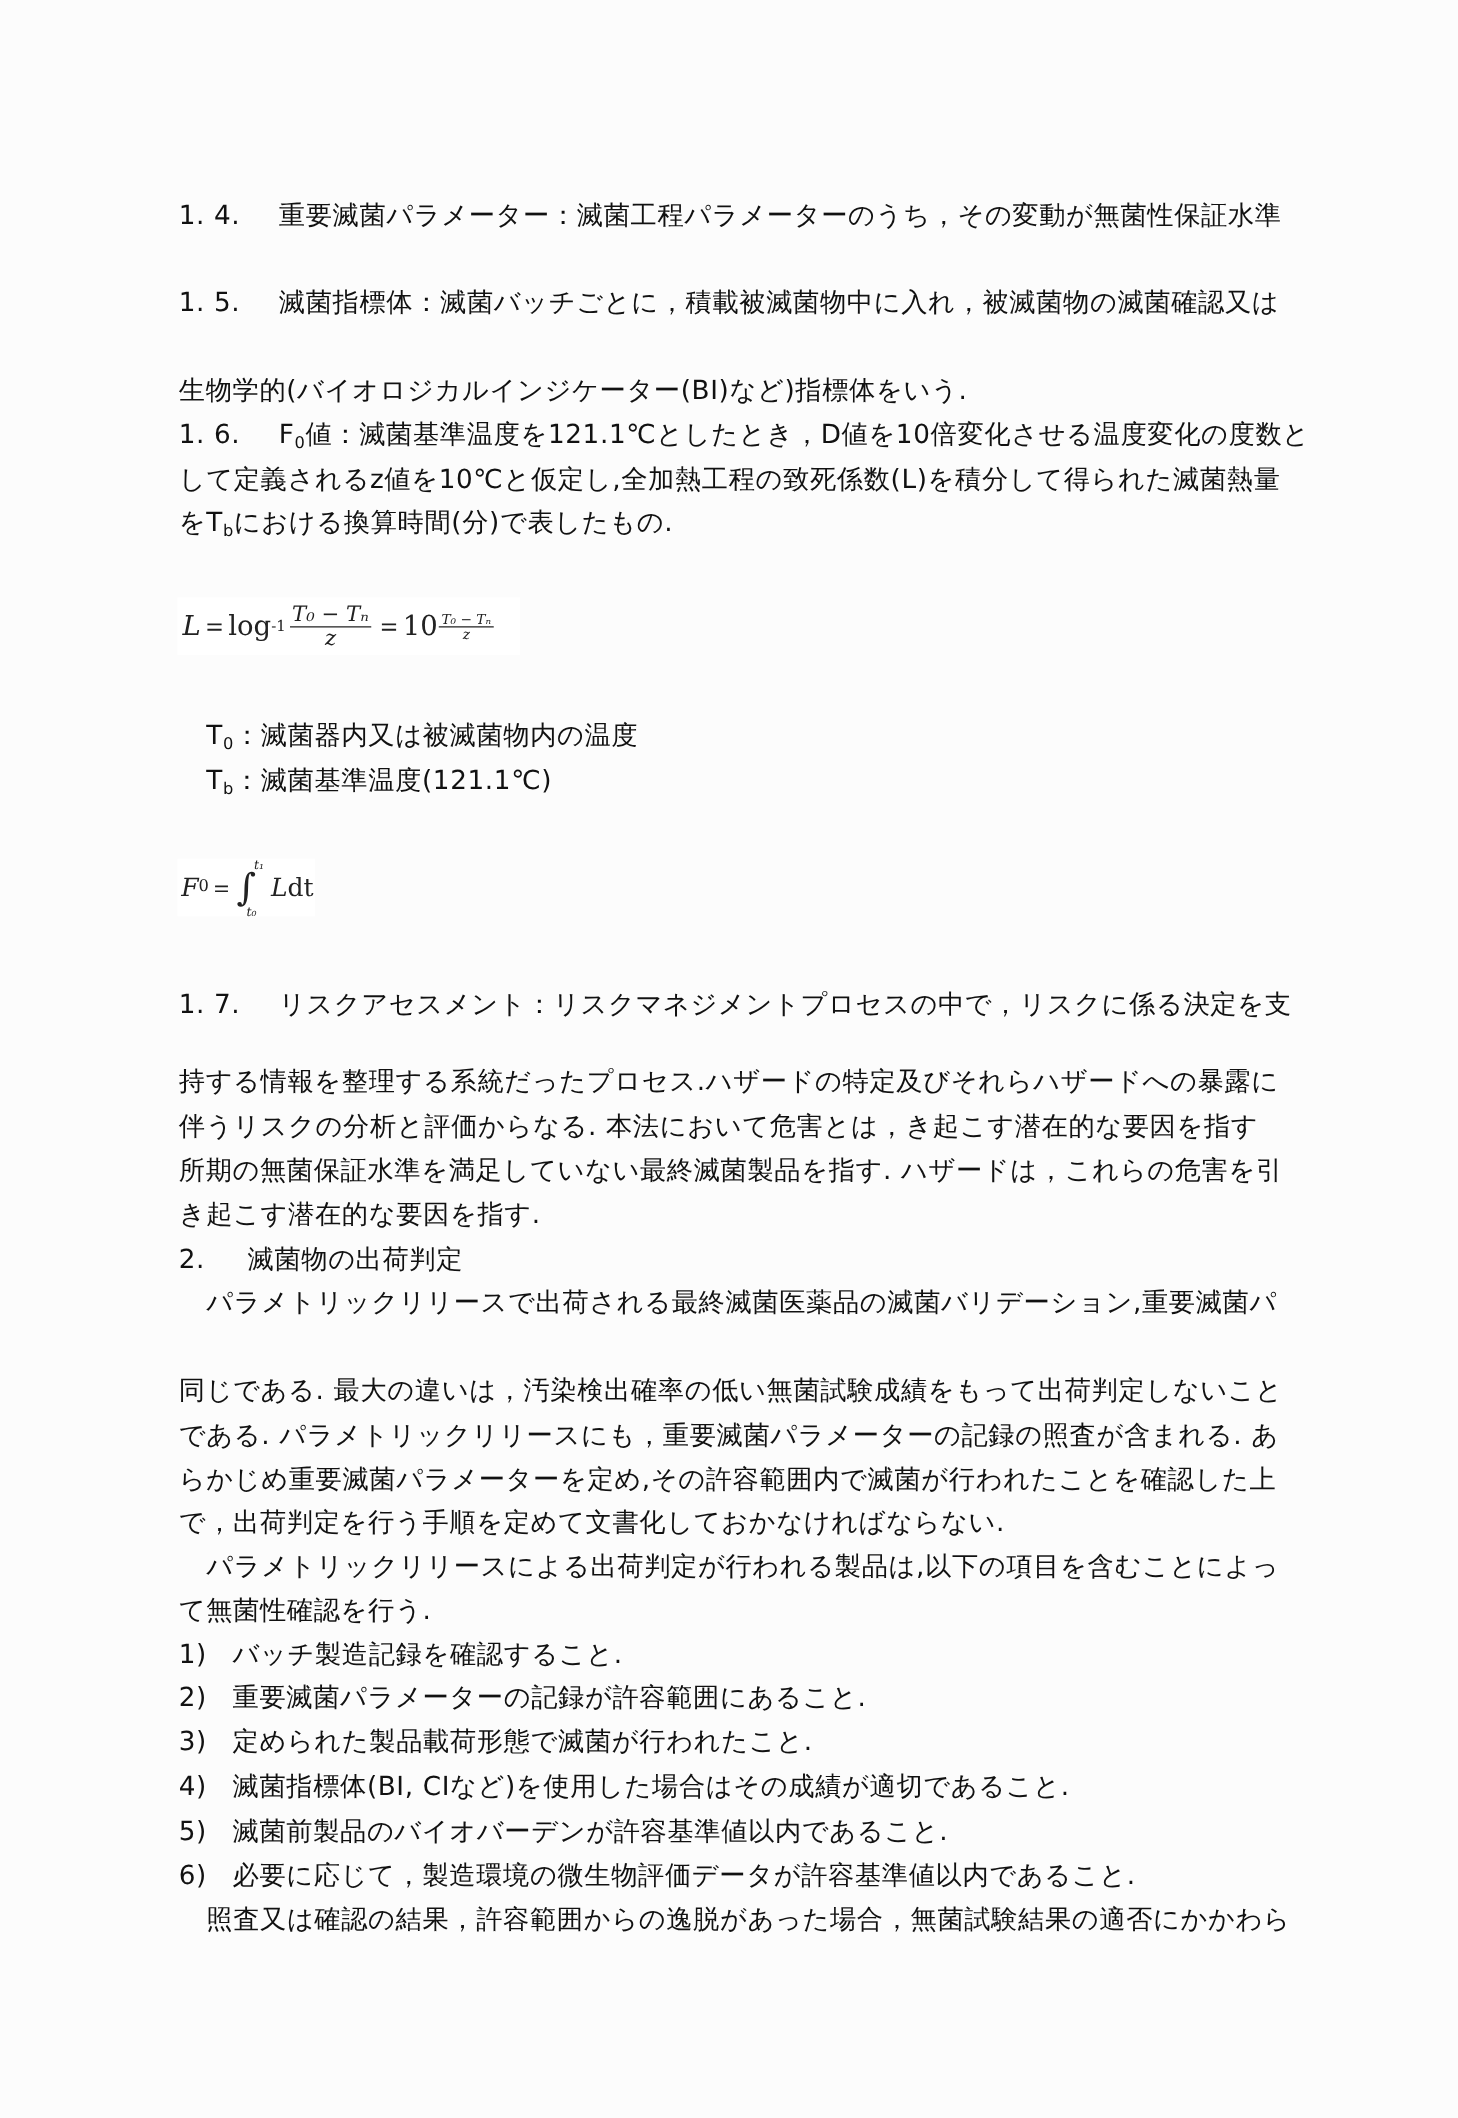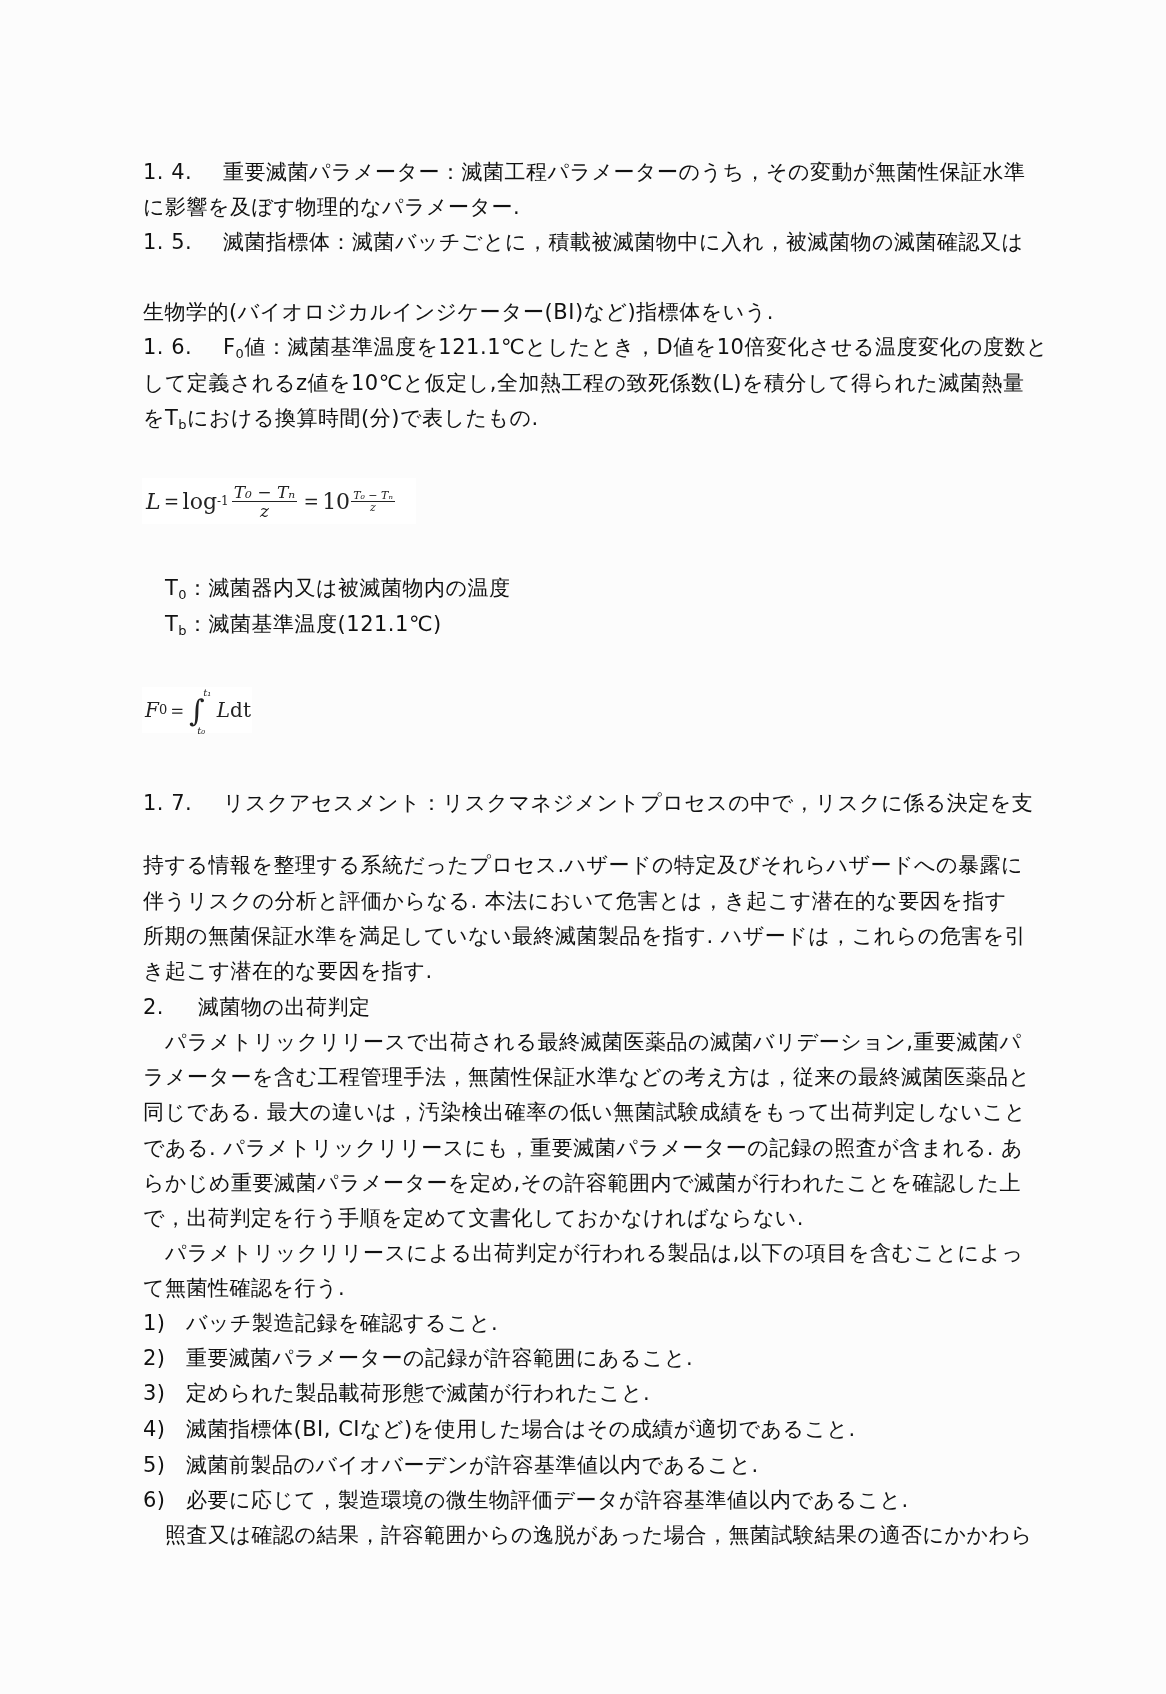--- a/index.html
+++ b/index.html
@@ -49,21 +49,20 @@
     .lim-lo { position: absolute; bottom: -8px; left: 8px; font-size: 10px; }
   </style>
 </head>
 <body>
 
 <div class="page">
 
   <div class="line" style="top:157px">
     <span class="num">1. 4.</span><span>重要滅菌パラメーター：滅菌工程パラメーターのうち，その変動が無菌性保証水準</span>
   </div>
-  <div class="line" style="top:192px">に影響を及ぼす物理的なパラメーター.</div>
 
   <div class="line" style="top:227px">
     <span class="num">1. 5.</span><span>滅菌指標体：滅菌バッチごとに，積載被滅菌物中に入れ，被滅菌物の滅菌確認又は</span>
   </div>
   <div class="line" style="top:297px">生物学的(バイオロジカルインジケーター(BI)など)指標体をいう.</div>
 
   <div class="line" style="top:332px">
     <span class="num">1. 6.</span><span>F</span><sub>0</sub><span>値：滅菌基準温度を121.1℃としたとき，D値を10倍変化させる温度変化の度数と</span>
   </div>
   <div class="line" style="top:368px">して定義されるz値を10℃と仮定し,全加熱工程の致死係数(L)を積分して得られた滅菌熱量</div>
@@ -111,21 +110,20 @@
   <div class="line" style="top:850px">持する情報を整理する系統だったプロセス.ハザードの特定及びそれらハザードへの暴露に</div>
   <div class="line" style="top:886px">伴うリスクの分析と評価からなる. 本法において危害とは，き起こす潜在的な要因を指す</div>
   <div class="line" style="top:921px">所期の無菌保証水準を満足していない最終滅菌製品を指す. ハザードは，これらの危害を引</div>
   <div class="line" style="top:956px">き起こす潜在的な要因を指す.</div>
 
   <div class="line" style="top:992px">
     <span class="num-short">2.</span><span>滅菌物の出荷判定</span>
   </div>
 
   <div class="line indent" style="top:1027px">パラメトリックリリースで出荷される最終滅菌医薬品の滅菌バリデーション,重要滅菌パ</div>
-  <div class="line" style="top:1062px">ラメーターを含む工程管理手法，無菌性保証水準などの考え方は，従来の最終滅菌医薬品と</div>
   <div class="line" style="top:1097px">同じである. 最大の違いは，汚染検出確率の低い無菌試験成績をもって出荷判定しないこと</div>
   <div class="line" style="top:1168px">らかじめ重要滅菌パラメーターを定め,その許容範囲内で滅菌が行われたことを確認した上</div>
   <div class="line" style="top:1133px">である. パラメトリックリリースにも，重要滅菌パラメーターの記録の照査が含まれる. あ</div>
   <div class="line" style="top:1203px">で，出荷判定を行う手順を定めて文書化しておかなければならない.</div>
 
   <div class="line indent" style="top:1238px">パラメトリックリリースによる出荷判定が行われる製品は,以下の項目を含むことによっ</div>
   <div class="line" style="top:1273px">て無菌性確認を行う.</div>
 
   <div class="line" style="top:1308px">
     <span class="item-num">1)</span><span>バッチ製造記録を確認すること.</span>

